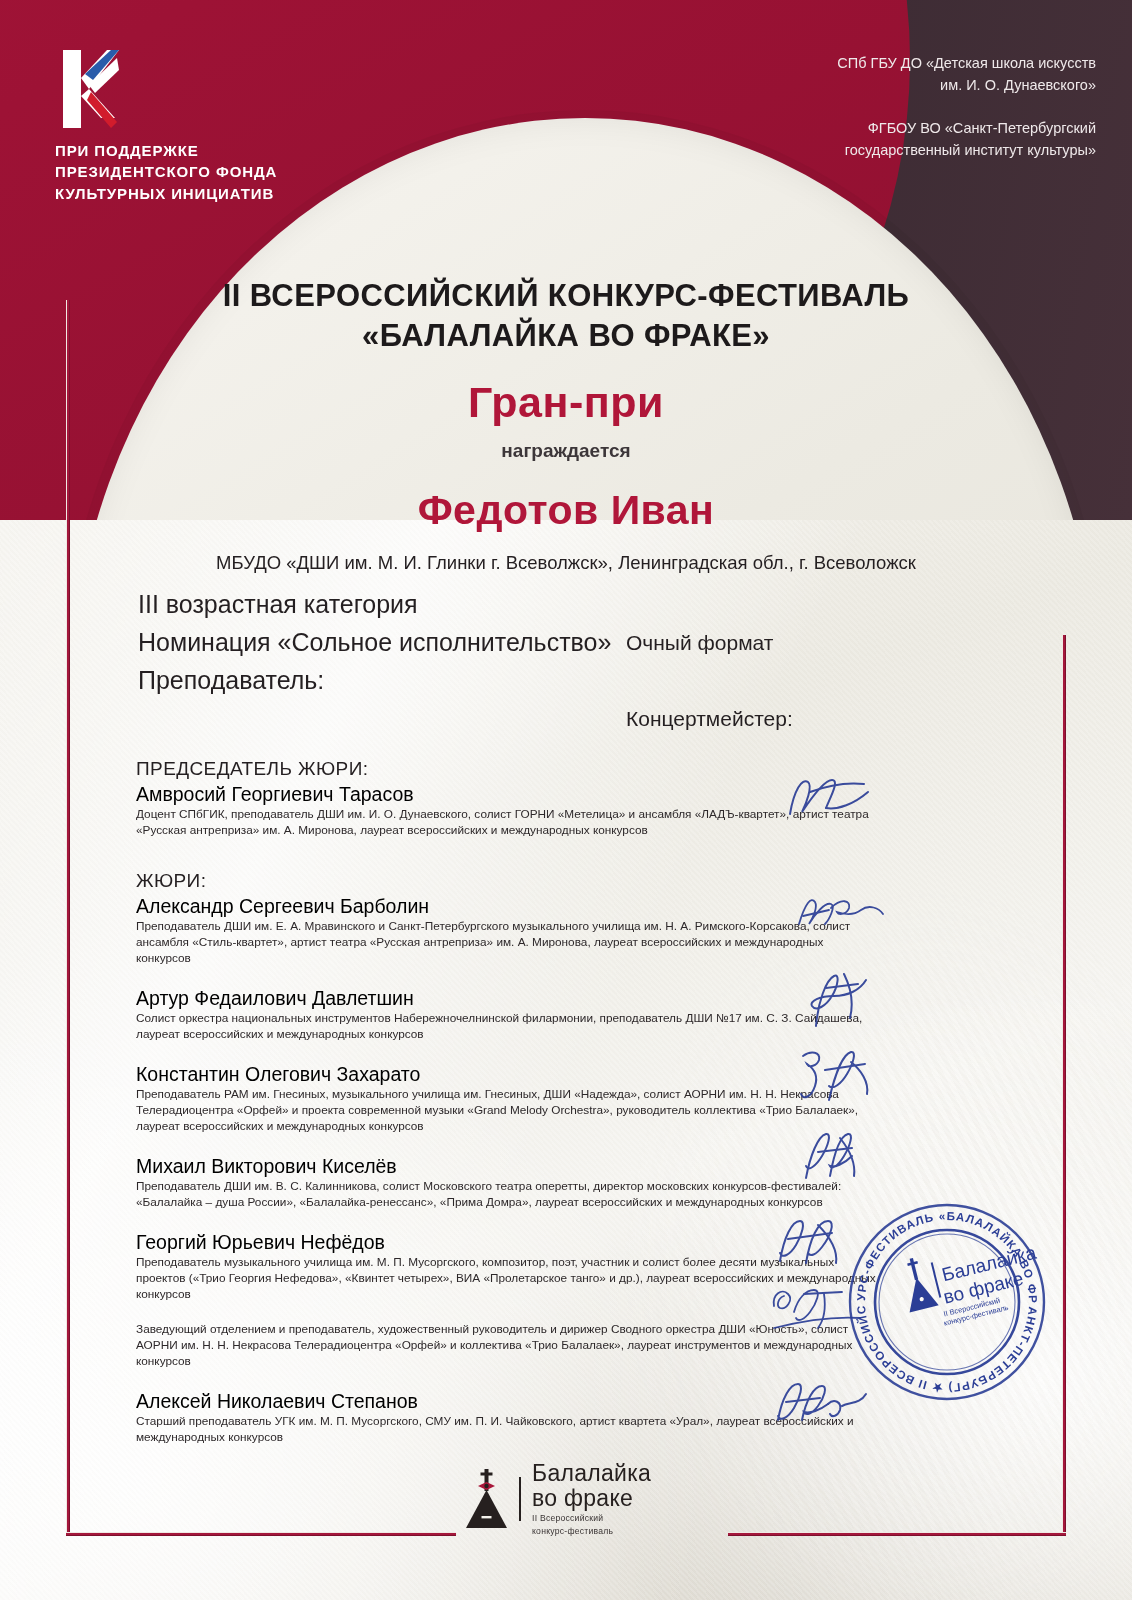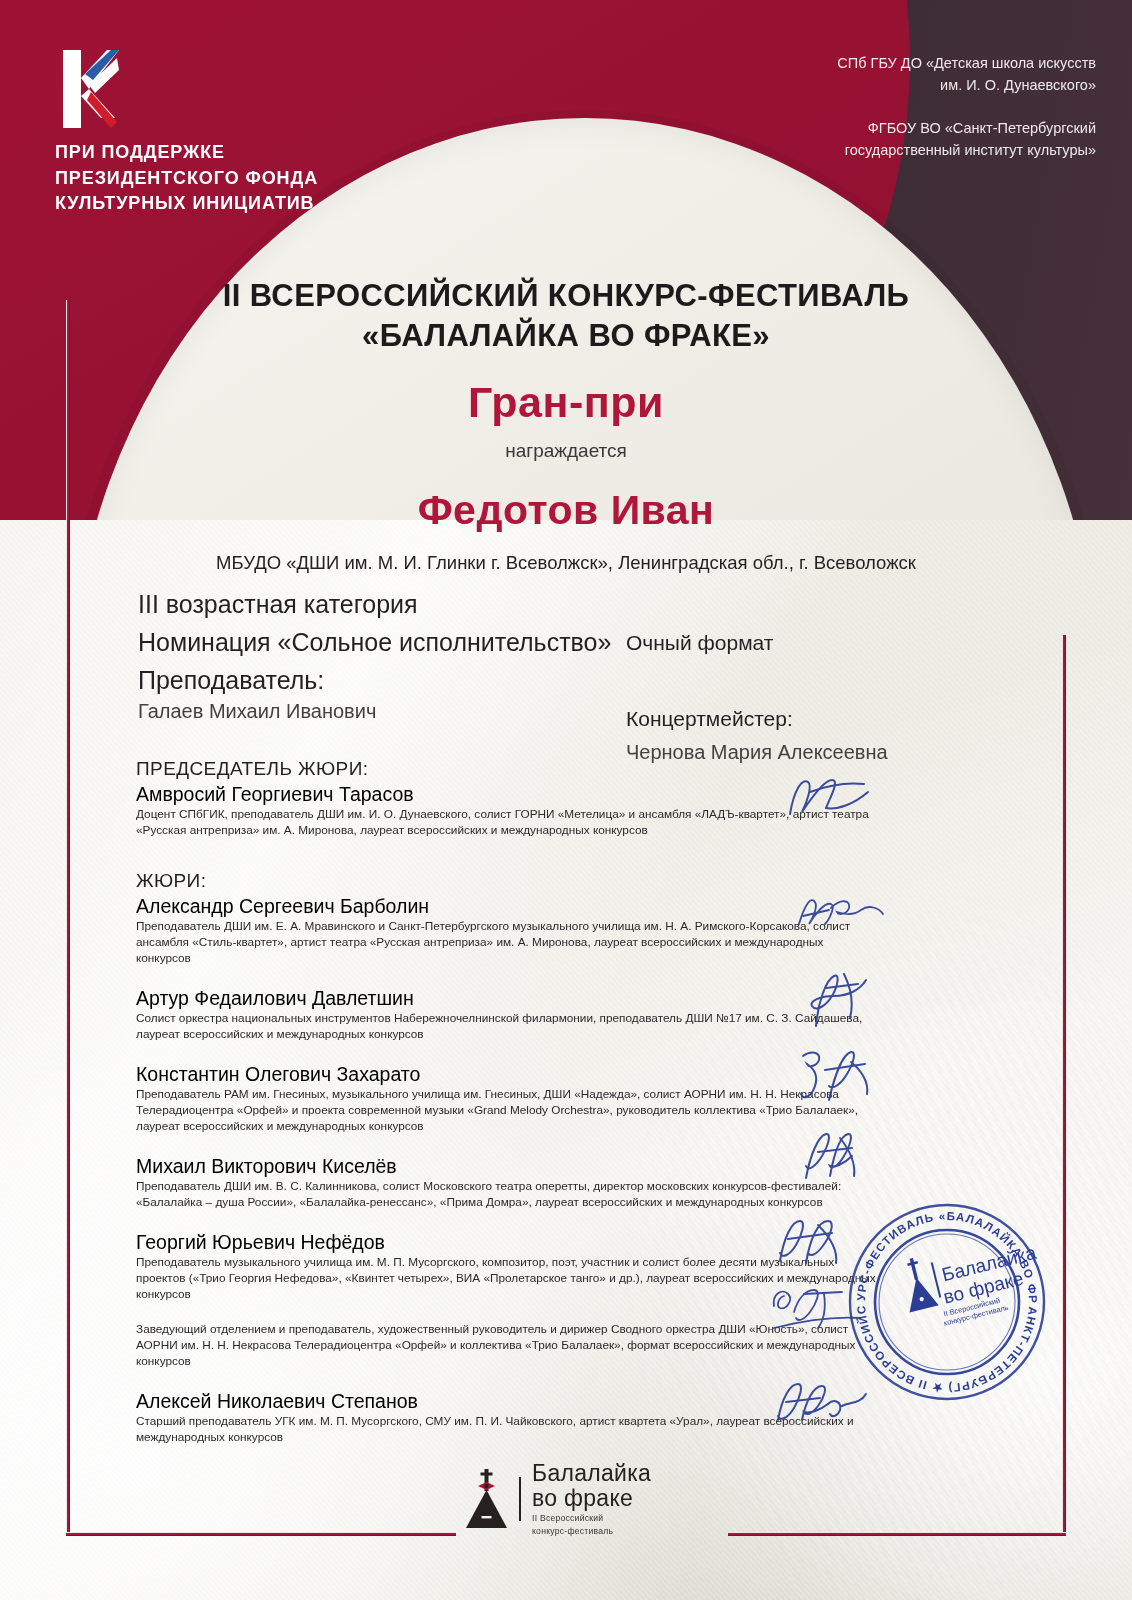--- a/index.html
+++ b/index.html
@@ -67,21 +67,21 @@
     width:1050px; height:1190px; border-radius:50%;
     box-shadow:0 0 34px 10px rgba(0,0,0,.18) inset;
     opacity:.35;
   }
 
   
   .fund{position:absolute;left:55px;top:48px;width:300px;}
   .fund-mark{width:66px;height:82px;display:block;}
   .fund-text{
     margin-top:10px; color:#fff;
-    font-size:18px; font-weight:700; letter-spacing:.9px; line-height:1.42;
+    font-size:15px; font-weight:700; letter-spacing:.9px; line-height:1.42;
     text-transform:uppercase;
   }
 
   .org{
     position:absolute; right:36px; top:52px; width:420px;
     text-align:right; color:#efe9ea;
     font-size:14.5px; line-height:1.55; font-weight:400;
   }
   .org .blk+.blk{margin-top:20px;}
 
@@ -103,21 +103,21 @@
     font-size:31px;font-weight:700;letter-spacing:.4px;line-height:1.28;color:#1d1a1b;
   }
   .title .l2{display:block;}
 
   .prize{
     position:absolute;left:0;top:378px;width:1132px;text-align:center;
     font-size:43px;font-weight:700;color:#b01639;letter-spacing:.5px;
   }
   .awarded{
     position:absolute;left:0;top:440px;width:1132px;text-align:center;
-    font-size:19px;color:#3c3639;font-weight:400;
+    font-size:19px;color:#3c3639;font-weight:700;
   }
   .winner{
     position:absolute;left:0;top:487px;width:1132px;text-align:center;
     font-size:41px;font-weight:700;color:#b01639;letter-spacing:.5px;
   }
   .school{
     position:absolute;left:0;top:552px;width:1132px;text-align:center;
     font-size:18.5px;color:#241f21;font-weight:400;
   }
 
@@ -224,24 +224,20 @@
         <div class="meta-l">III возрастная категория</div>
         <div class="meta-r">Очный формат</div>
       </div>
       <div class="meta-row m-nom">
         <div class="meta-l">Номинация «Сольное исполнительство»</div>
       </div>
       <div class="meta-row m-teach">
         <div class="meta-l">Преподаватель:</div>
         <div class="meta-r">Концертмейстер:</div>
       </div>
-      <div class="meta-row">
-        <div class="meta-l meta-sub">Галаев Михаил Иванович</div>
-        <div class="meta-r meta-sub">Чернова Мария Алексеевна</div>
-      </div>
     </div>
 
     <div class="jury">
       <div class="jury-head">ПРЕДСЕДАТЕЛЬ ЖЮРИ:</div>
       <div class="jury-item">
         <div class="jury-name">Амвросий Георгиевич Тарасов</div>
         <div class="jury-desc">Доцент СПбГИК, преподаватель ДШИ им. И. О. Дунаевского, солист ГОРНИ «Метелица» и ансамбля «ЛАДЪ-квартет», артист театра «Русская антреприза» им. А. Миронова, лауреат всероссийских и международных конкурсов</div>
       </div>
 
       <div class="gap-head"></div>
@@ -261,21 +257,21 @@
       </div>
       <div class="jury-item">
         <div class="jury-name">Михаил Викторович Киселёв</div>
         <div class="jury-desc">Преподаватель ДШИ им. В. С. Калинникова, солист Московского театра оперетты, директор московских конкурсов-фестивалей: «Балалайка – душа России», «Балалайка-ренессанс», «Прима Домра», лауреат всероссийских и международных конкурсов</div>
       </div>
       <div class="jury-item">
         <div class="jury-name">Георгий Юрьевич Нефёдов</div>
         <div class="jury-desc">Преподаватель музыкального училища им. М. П. Мусоргского, композитор, поэт, участник и солист более десяти музыкальных проектов («Трио Георгия Нефедова», «Квинтет четырех», ВИА «Пролетарское танго» и др.), лауреат всероссийских и международных конкурсов</div>
       </div>
       <div class="jury-item">
-        <div class="jury-desc">Заведующий отделением и преподаватель, художественный руководитель и дирижер Сводного оркестра ДШИ «Юность», солист АОРНИ им. Н. Н. Некрасова Телерадиоцентра «Орфей» и коллектива «Трио Балалаек», формат всероссийских и международных конкурсов</div>
+        <div class="jury-desc">Заведующий отделением и преподаватель, художественный руководитель и дирижер Сводного оркестра ДШИ «Юность», солист АОРНИ им. Н. Н. Некрасова Телерадиоцентра «Орфей» и коллектива «Трио Балалаек», лауреат инструментов и международных конкурсов</div>
       </div>
       <div class="jury-item">
         <div class="jury-name">Алексей Николаевич Степанов</div>
         <div class="jury-desc">Старший преподаватель УГК им. М. П. Мусоргского, СМУ им. П. И. Чайковского, артист квартета «Урал», лауреат всероссийских и международных конкурсов</div>
       </div>
     </div>
   </div>
 
   <div class="sig" style="left:780px;top:770px;">
     <svg width="110" height="60" viewBox="0 0 110 60" fill="none" stroke="#2b3e96" stroke-width="2" stroke-linecap="round">

